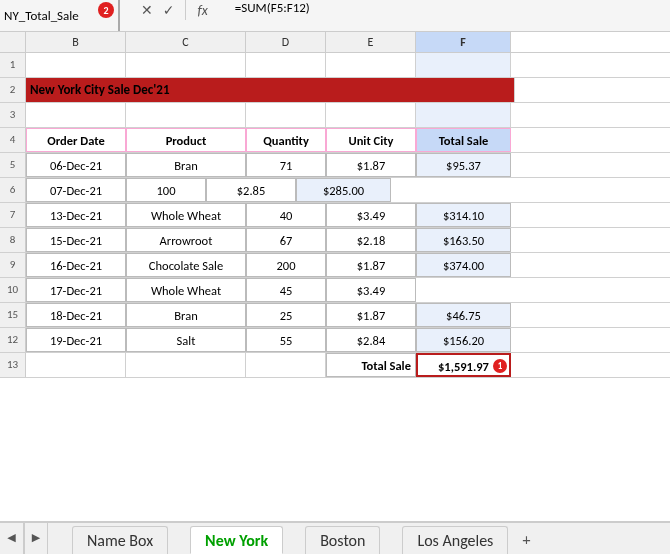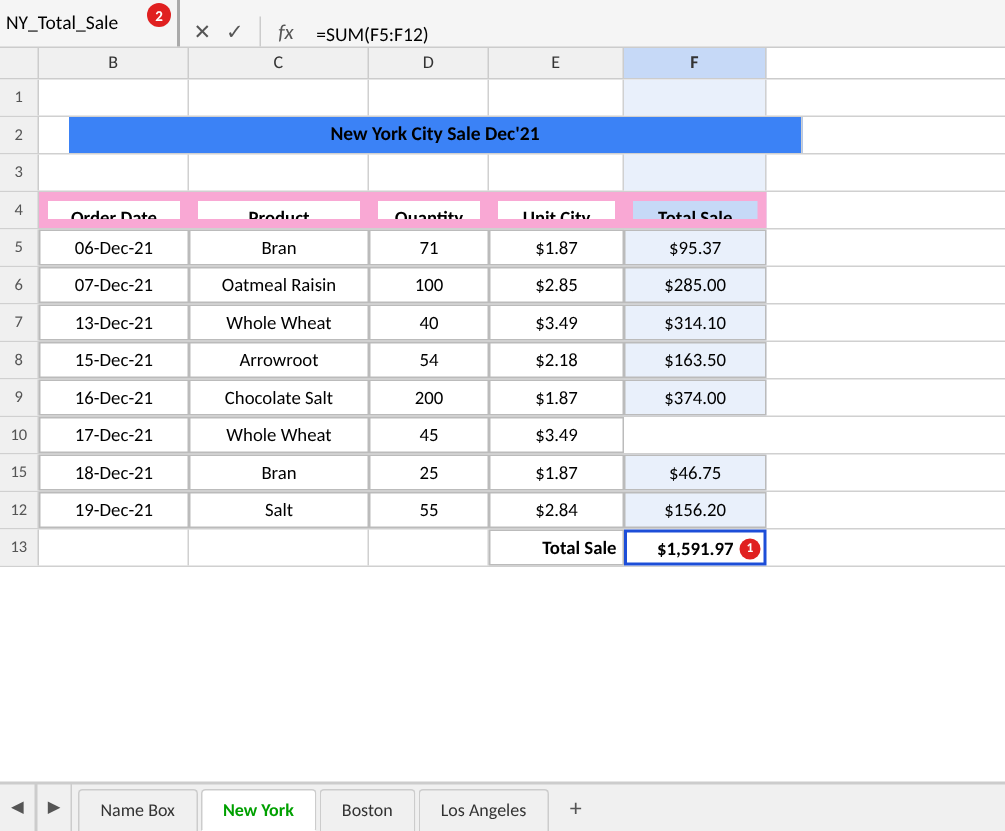--- a/index.html
+++ b/index.html
@@ -10,24 +10,25 @@
       width: 670px;
       height: 554px;
       overflow: hidden;
       display: flex;
       flex-direction: column;
     }
 
     
     .formula-bar {
       display: flex;
-      align-items: flex-end;
+      align-items: flex-start;
       border-bottom: 1px solid #ccc;
       height: 32px;
       background: #f5f5f5;
+      gap: 12px;
     }
     .name-box-area {
       position: relative;
       display: flex;
       align-items: center;
       min-width: 120px;
       border-right: 2px solid #aaa;
       padding: 0 4px;
       height: 100%;
     }
@@ -155,47 +156,46 @@
     
     .col-a { width: 26px; }
     .col-b { width: 100px; }
     .col-c { width: 120px; }
     .col-d { width: 80px; }
     .col-e { width: 90px; }
     .col-f { width: 95px; }
 
     
     .title-cell {
-      background: #3b82f6;
-      text-align: center;
+      background: #b91c1c;
+      text-align: left;
       font-weight: bold;
       font-size: 13px;
-      margin-left: 20px;
     }
     
     .header-cell {
       font-weight: bold;
       text-align: center;
-      border: 6px solid #f9a8d4;
+      border: 1px solid #f9a8d4;
       background: #fff;
     }
     
     .data-cell {
       text-align: center;
       border: 1px solid #bbb;
     }
     .total-label-cell {
       text-align: right;
       font-weight: bold;
       border: 1px solid #bbb;
     }
     .total-value-cell {
       text-align: center;
       font-weight: bold;
-      border: 2px solid #1d4ed8;
+      border: 2px solid #b91c1c;
       background: #fff;
     }
     
     .col-f-highlight {
       background: #e9f0fb;
     }
     .col-f-active {
       background: #c6d9f7;
     }
 
@@ -213,28 +213,29 @@
       font-size: 11px;
       color: #555;
       cursor: pointer;
       line-height: 32px;
       border-right: 1px solid #ccc;
     }
     .sheet-tab {
       padding: 0 14px;
       height: 28px;
       line-height: 28px;
-      font-size: 12px;
+      font-size: 16px;
       cursor: pointer;
       border: 1px solid #ccc;
       border-bottom: none;
       margin-right: 2px;
       background: #f0f0f0;
       color: #333;
       border-radius: 3px 3px 0 0;
+      margin-left: 20px;
     }
     .sheet-tab.active {
       background: #fff;
       color: #00a000;
       font-weight: bold;
       border-color: #ccc;
       border-bottom: 1px solid #fff;
     }
     .tab-add {
       width: 24px;
@@ -314,48 +315,47 @@
       <div class="cell col-b data-cell">06-Dec-21</div>
       <div class="cell col-c data-cell">Bran</div>
       <div class="cell col-d data-cell">71</div>
       <div class="cell col-e data-cell">$1.87</div>
       <div class="cell col-f data-cell col-f-highlight">$95.37</div>
     </div>
 
     <div class="grid-row">
       <div class="row-num">6</div>
       <div class="cell col-b data-cell">07-Dec-21</div>
-      <div class="cell col-c data-cell">Oatmeal Raisin</div>
       <div class="cell col-d data-cell">100</div>
       <div class="cell col-e data-cell">$2.85</div>
       <div class="cell col-f data-cell col-f-highlight">$285.00</div>
     </div>
 
     <div class="grid-row">
       <div class="row-num">7</div>
       <div class="cell col-b data-cell">13-Dec-21</div>
       <div class="cell col-c data-cell">Whole Wheat</div>
       <div class="cell col-d data-cell">40</div>
       <div class="cell col-e data-cell">$3.49</div>
       <div class="cell col-f data-cell col-f-highlight">$314.10</div>
     </div>
 
     <div class="grid-row">
       <div class="row-num">8</div>
       <div class="cell col-b data-cell">15-Dec-21</div>
       <div class="cell col-c data-cell">Arrowroot</div>
-      <div class="cell col-d data-cell">54</div>
+      <div class="cell col-d data-cell">67</div>
       <div class="cell col-e data-cell">$2.18</div>
       <div class="cell col-f data-cell col-f-highlight">$163.50</div>
     </div>
 
     <div class="grid-row">
       <div class="row-num">9</div>
       <div class="cell col-b data-cell">16-Dec-21</div>
-      <div class="cell col-c data-cell">Chocolate Salt</div>
+      <div class="cell col-c data-cell">Chocolate Sale</div>
       <div class="cell col-d data-cell">200</div>
       <div class="cell col-e data-cell">$1.87</div>
       <div class="cell col-f data-cell col-f-highlight">$374.00</div>
     </div>
 
     <div class="grid-row">
       <div class="row-num">10</div>
       <div class="cell col-b data-cell">17-Dec-21</div>
       <div class="cell col-c data-cell">Whole Wheat</div>
       <div class="cell col-d data-cell">45</div>

